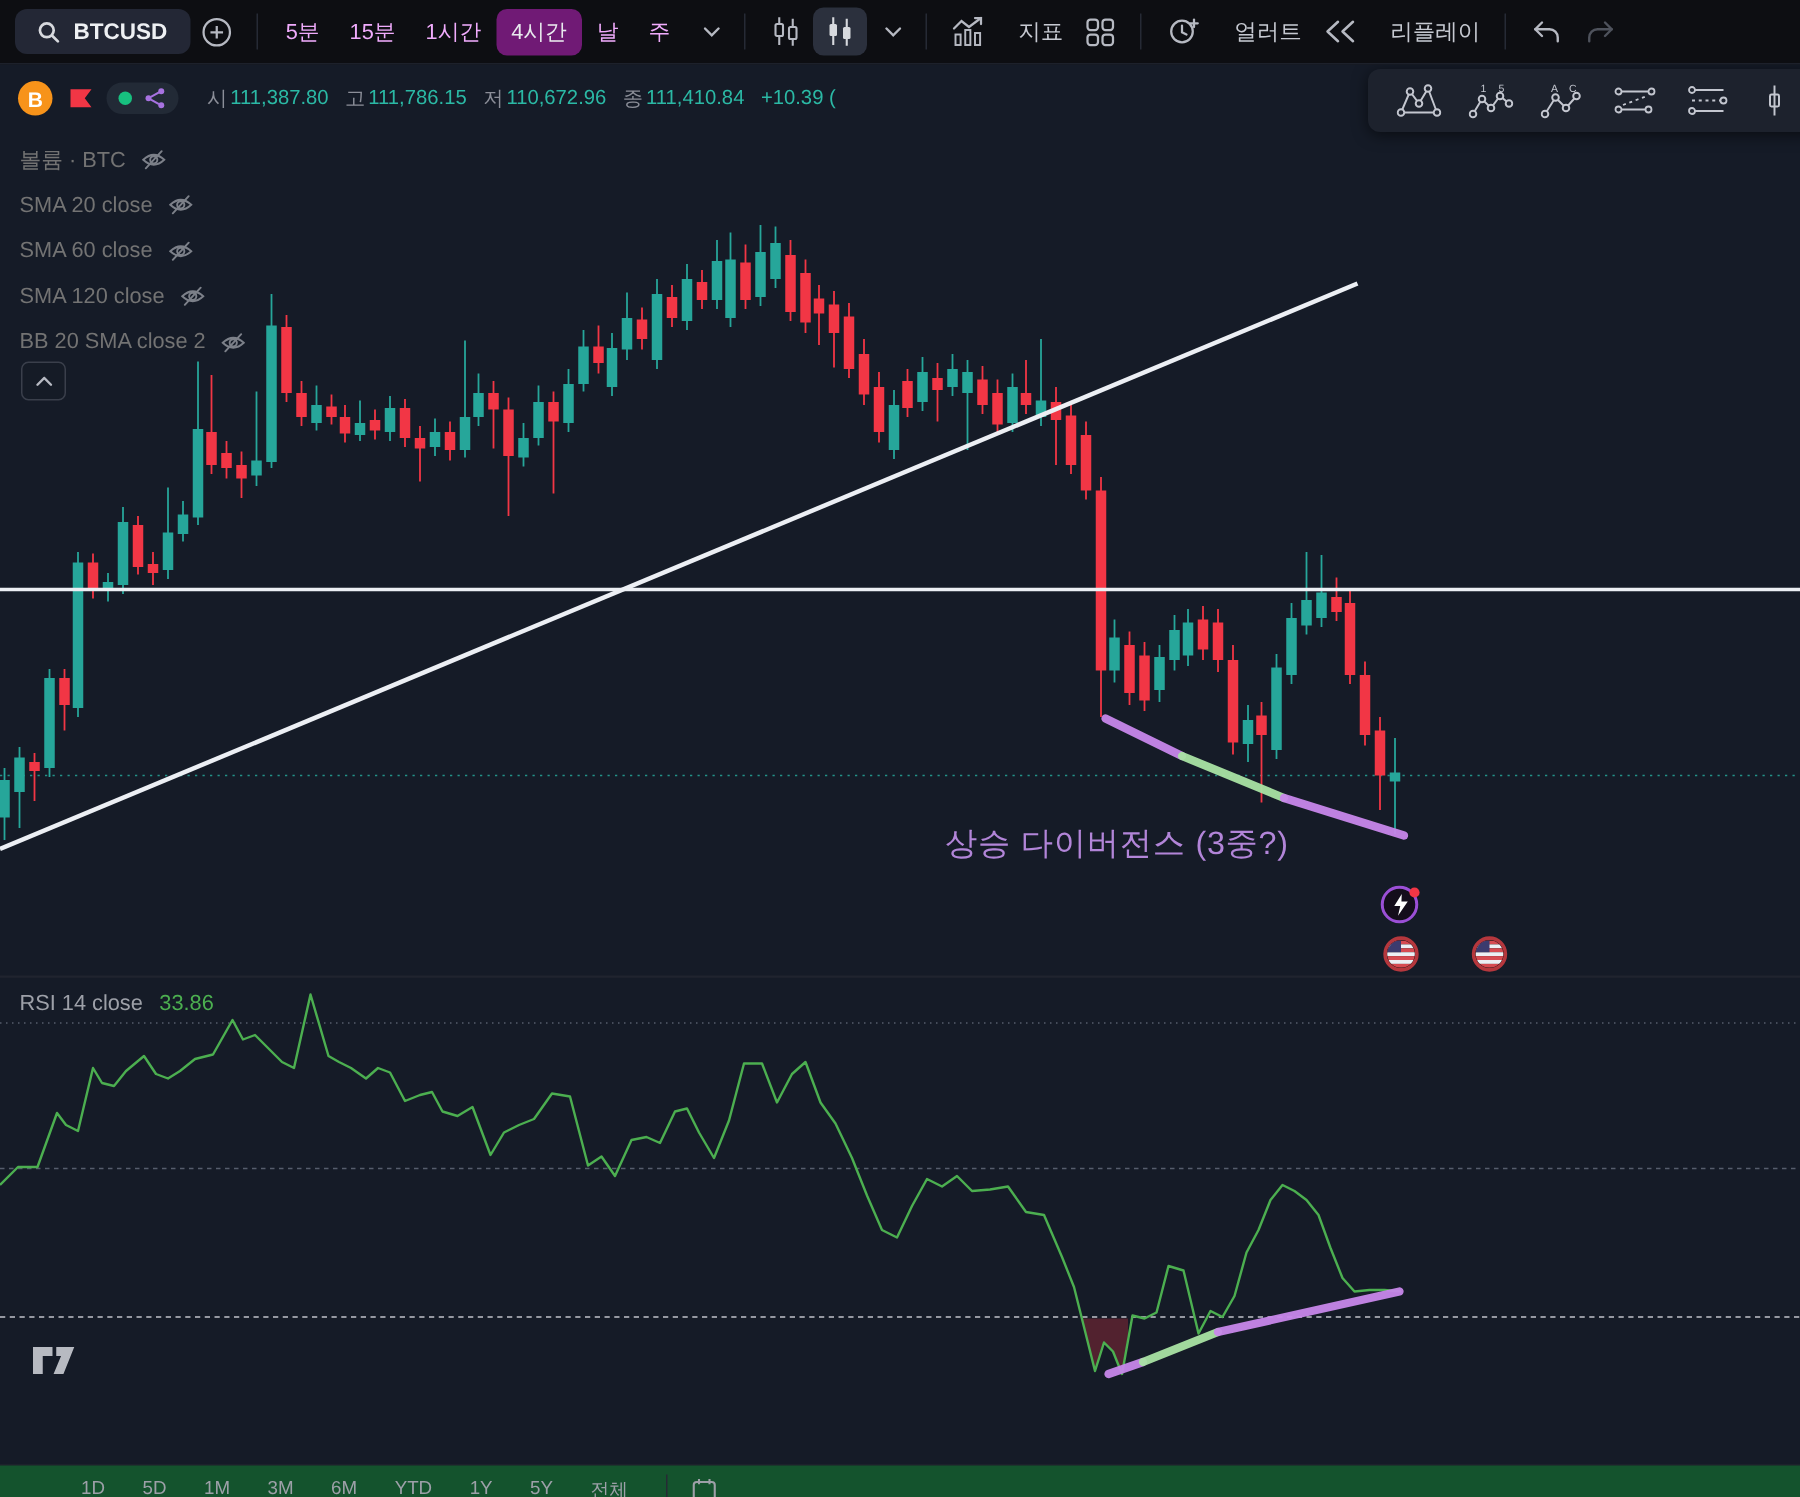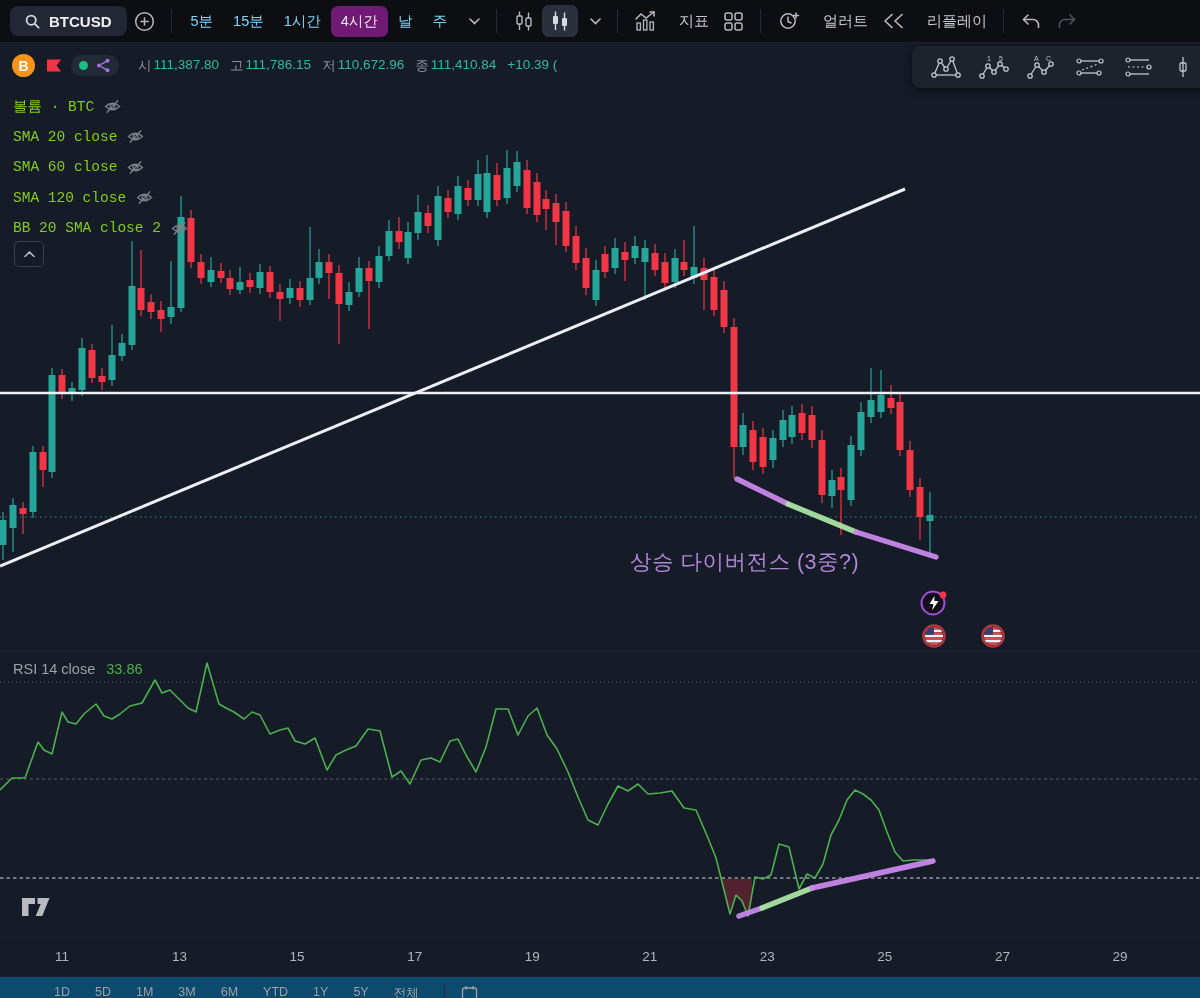--- a/index.html
+++ b/index.html
@@ -9,21 +9,21 @@
 
   
   .toolbar-top { position:absolute; top:0; left:0; right:0; height:43px; background:#0d0e12;
     border-bottom:1px solid #1d212b; display:flex; align-items:center; padding:0 6px; z-index:40; }
   .symbol-pill { display:flex; align-items:center; gap:9px; background:#232735; border-radius:8px;
     height:30px; padding:0 15px; margin-left:4px; color:#eef0f3; font-weight:700; font-size:15px; cursor:pointer; }
   .icon-btn { display:flex; align-items:center; justify-content:flex-end; height:32px; min-width:30px;
     border:none; background:transparent; color:#b6b9c2; cursor:pointer; padding:0 7px; gap:22px;
     font-size:15px; border-radius:7px; }
   .icon-btn.dim { color:#4e525c; }
-  .tf-btn { font-size:14.5px; color:#7dd3fc; padding:6px 10px; border-radius:7px; background:transparent;
+  .tf-btn { font-size:14.5px; color:#f0abfc; padding:6px 10px; border-radius:7px; background:transparent;
     border:none; cursor:pointer; font-family:inherit; }
   .tf-btn.active { background:#701a75; color:#e8eaee; }
   .chart-style-btn.active { background:#2b303d; }
   .vsep { width:1px; height:24px; background:#262a35; margin:0 9px; flex:none; }
   .tool-label { font-size:15px; color:#c6c9d1; }
 
   
   .chart-svg { position:absolute; top:43px; left:0; z-index:1; }
 
   
@@ -35,22 +35,22 @@
   .status-pill { display:flex; align-items:center; gap:8px; background:#20253300; border-radius:12px;
     padding:3px 8px; background:#222a36; }
   .green-dot { width:9px; height:9px; border-radius:50%; background:#17c07f; }
   .ohlc { display:flex; gap:11px; font-size:13.5px; margin-left:10px; white-space:nowrap; }
   .ohlc .grp { display:flex; gap:2px; }
   .ohlc .lbl { color:#8b8e98; }
   .ohlc .val { color:#2bb9a5; }
 
   
   .legend { position:absolute; top:91px; left:13px; z-index:10; }
-  .legend-row { display:flex; align-items:center; gap:10px; height:30.5px; color:#84cc16;
-    font-size:14.5px; cursor:pointer; white-space:nowrap;font-family:Liberation Mono, monospace; }
+  .legend-row { display:flex; align-items:center; gap:10px; height:30.5px; color:#737373;
+    font-size:14.5px; cursor:pointer; white-space:nowrap; }
   .collapse-btn { position:absolute; top:241px; left:14px; width:30px; height:26px;
     border:1px solid #3a3f4b; border-radius:5px; background:rgba(21,27,39,.55); color:#b6b9c2;
     display:flex; align-items:center; justify-content:center; z-index:10; cursor:pointer; }
 
   
   .float-toolbar { position:absolute; top:46px; left:912px; width:300px; height:42px; background:#1d222d;
     border-radius:8px; box-shadow:0 2px 10px rgba(0,0,0,.55); display:flex; align-items:center;
     padding:0 6px 0 8px; gap:3px; z-index:30; }
   .ft-btn { width:45px; height:36px; display:flex; align-items:center; justify-content:center;
     color:#c3c6cf; background:transparent; border:none; cursor:pointer; flex:none; }
@@ -65,21 +65,21 @@
   .rsi-name { color:#9da0a8; }
   .rsi-val { color:#4caf50; }
   .tv-logo { position:absolute; left:20px; top:893px; z-index:10; cursor:pointer; }
 
   
   .time-axis { position:absolute; top:937px; left:0; width:1200px; height:39px; background:#151b27;
     border-top:1px solid #1e222c; z-index:12; }
   .time-axis span { position:absolute; top:11px; transform:translateX(-50%); font-size:13.5px; color:#b2b5bd; }
 
   
-  .toolbar-bottom { position:absolute; top:976px; left:0; right:0; height:22px; background:#0c4a6e;
+  .toolbar-bottom { position:absolute; top:976px; left:0; right:0; height:22px; background:#14532d;
     border-top:1px solid #1d212b; display:flex; align-items:flex-start; padding:8px 0 0 54px; z-index:40;
     font-size:12.5px; color:#9da0a8; }
   .range-btn { margin-right:25px; cursor:pointer; }
   .tb-sep { width:1px; height:18px; background:#262a35; margin:-2px 16px 0 0; }
 
   svg.icon { display:block; }
 </style>
 </head>
 <body>
 
@@ -622,32 +622,20 @@
 
   <div class="tv-logo">
     <svg class="icon" width="34" height="26" viewBox="0 0 34 26">
         <g fill="#b7bac1">
           <path d="M2 5 h13 v6 h-6.5 v12 h-6.5 z"></path>
           <path d="M17.5 5 h12 l-7.2 18 h-6.6 l5 -12 h-3.2 z"></path>
         </g>
       </svg>
   </div>
 
-  <div class="time-axis" id="time-axis">
-      <span style="left: 62px;">11</span>
-      <span style="left: 179.55px;">13</span>
-      <span style="left: 297.1px;">15</span>
-      <span style="left: 414.65px;">17</span>
-      <span style="left: 532.2px;">19</span>
-      <span style="left: 649.75px;">21</span>
-      <span style="left: 767.3px;">23</span>
-      <span style="left: 884.85px;">25</span>
-      <span style="left: 1002.4px;">27</span>
-      <span style="left: 1119.95px;">29</span>
-    </div>
 
   <div class="toolbar-bottom">
     <span class="range-btn">1D</span>
     <span class="range-btn">5D</span>
     <span class="range-btn">1M</span>
     <span class="range-btn">3M</span>
     <span class="range-btn">6M</span>
     <span class="range-btn">YTD</span>
     <span class="range-btn">1Y</span>
     <span class="range-btn">5Y</span>

